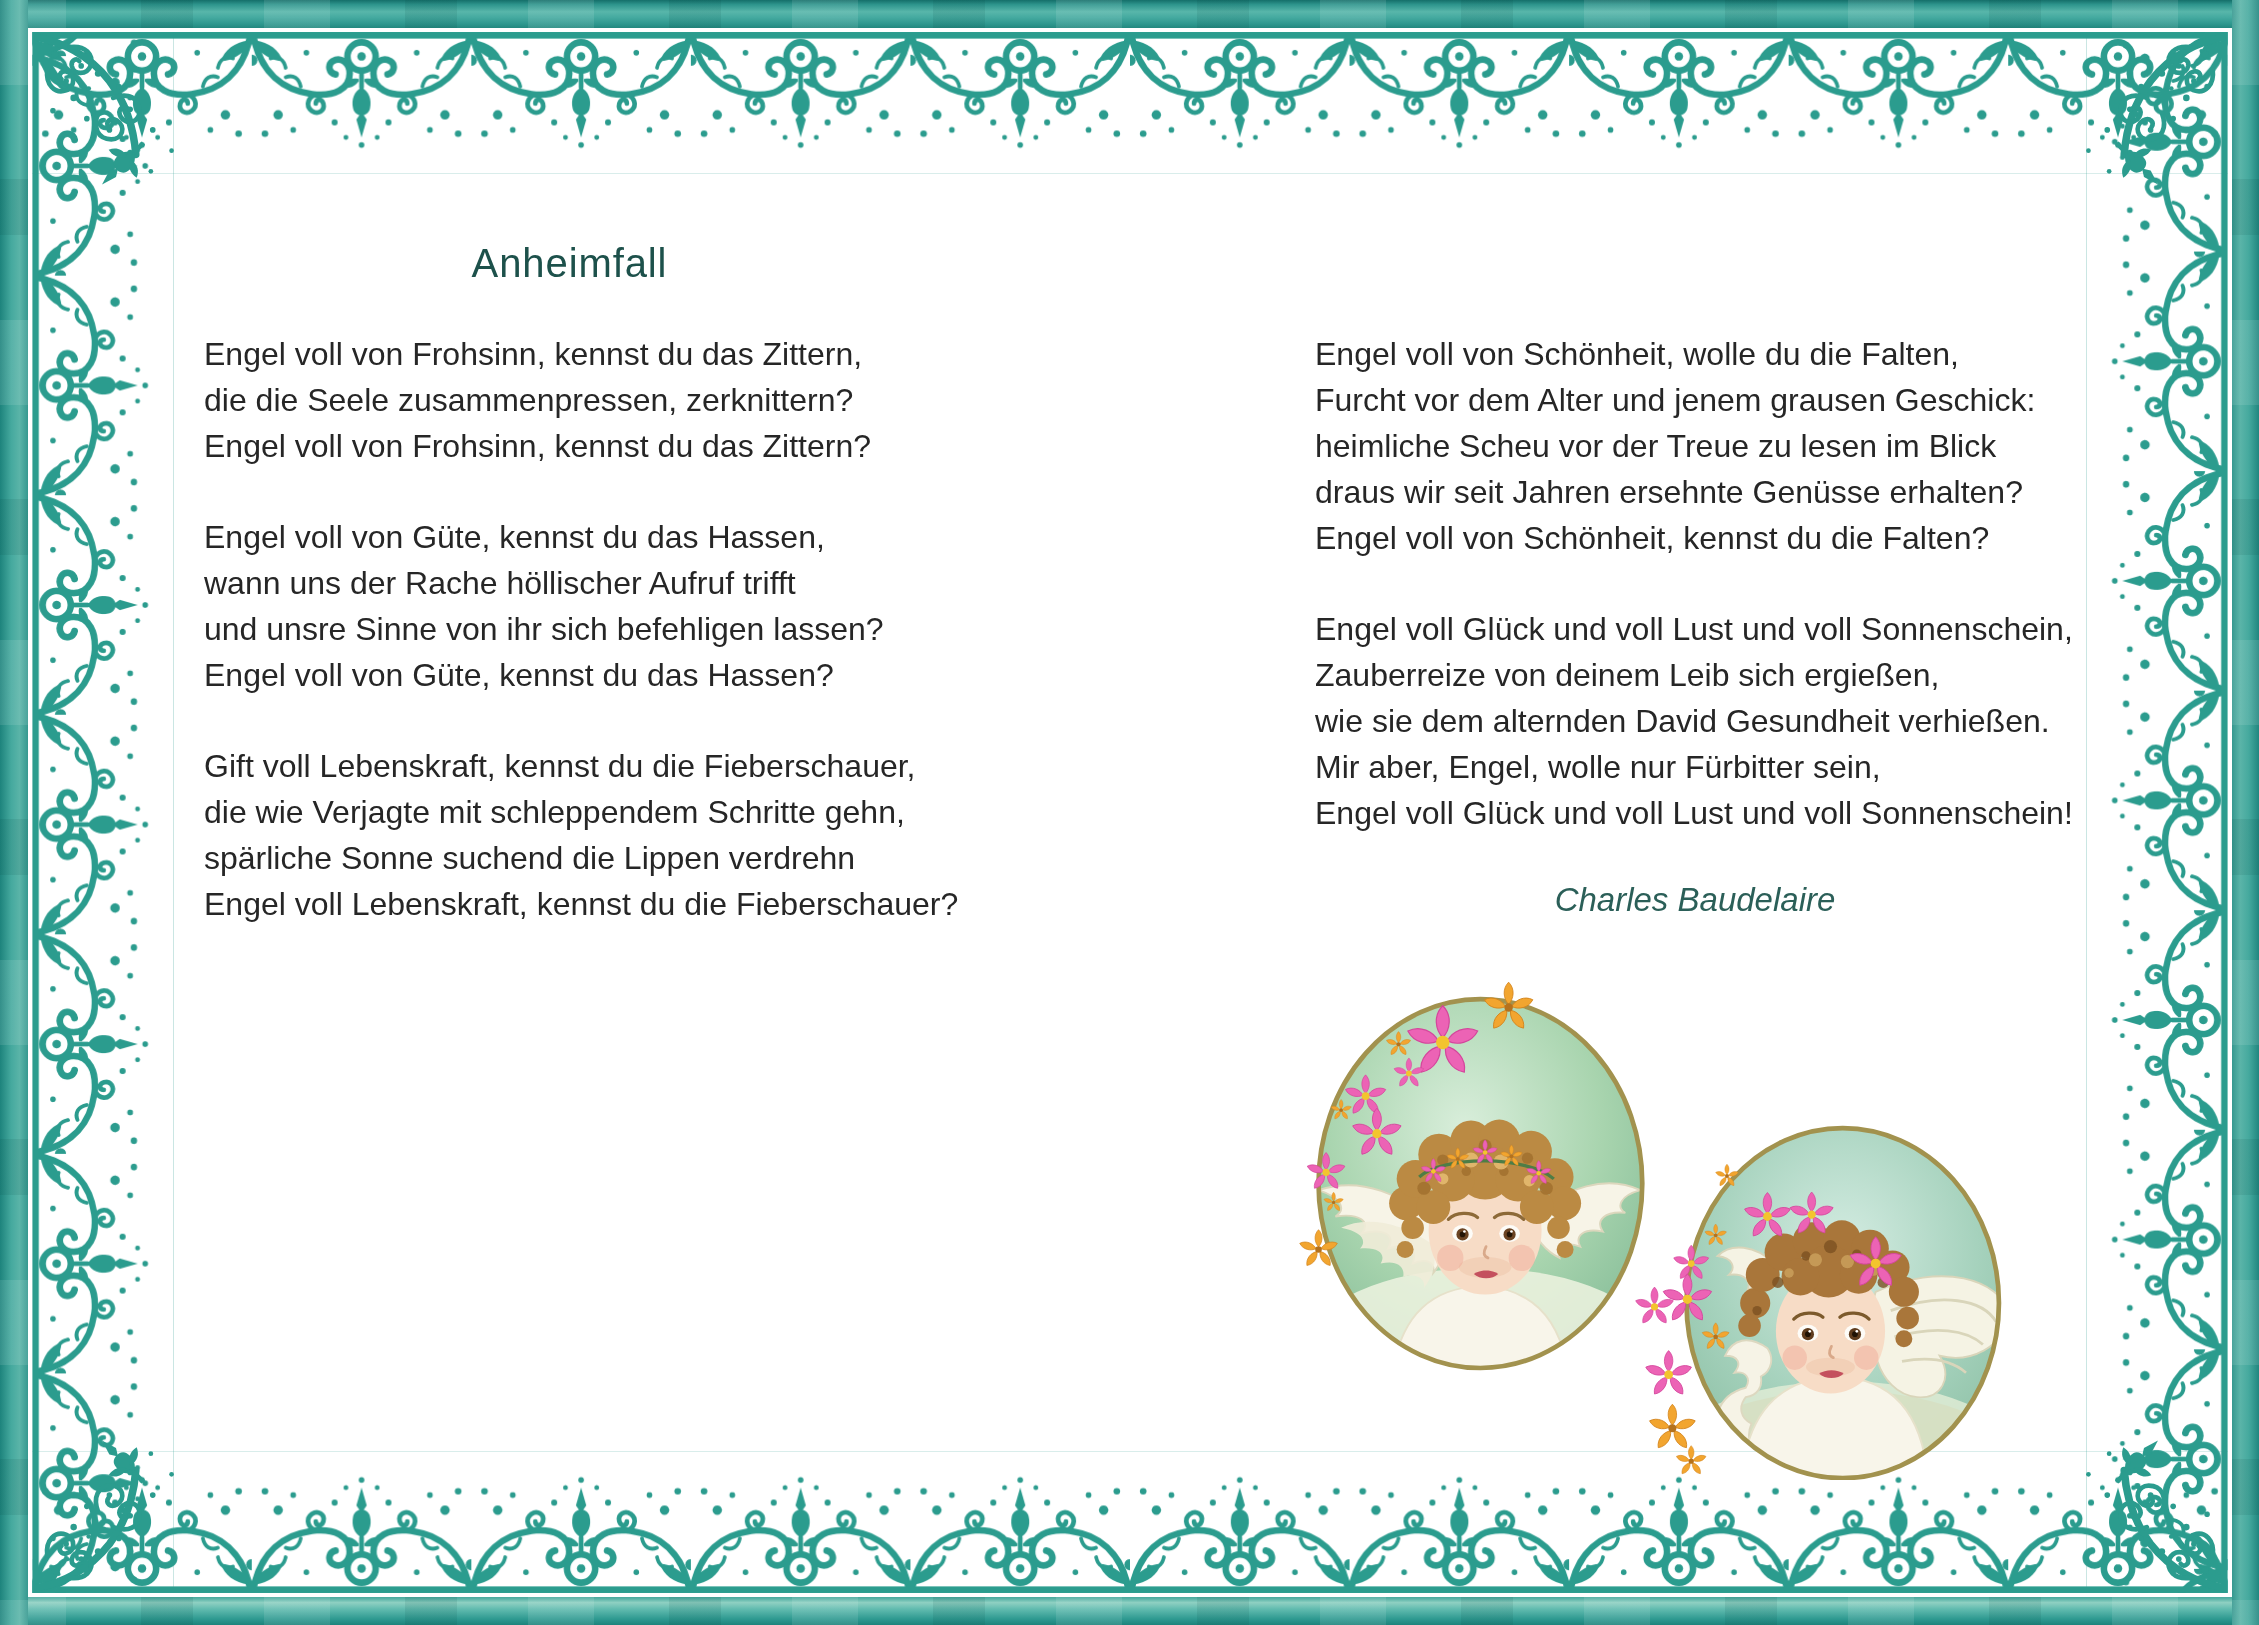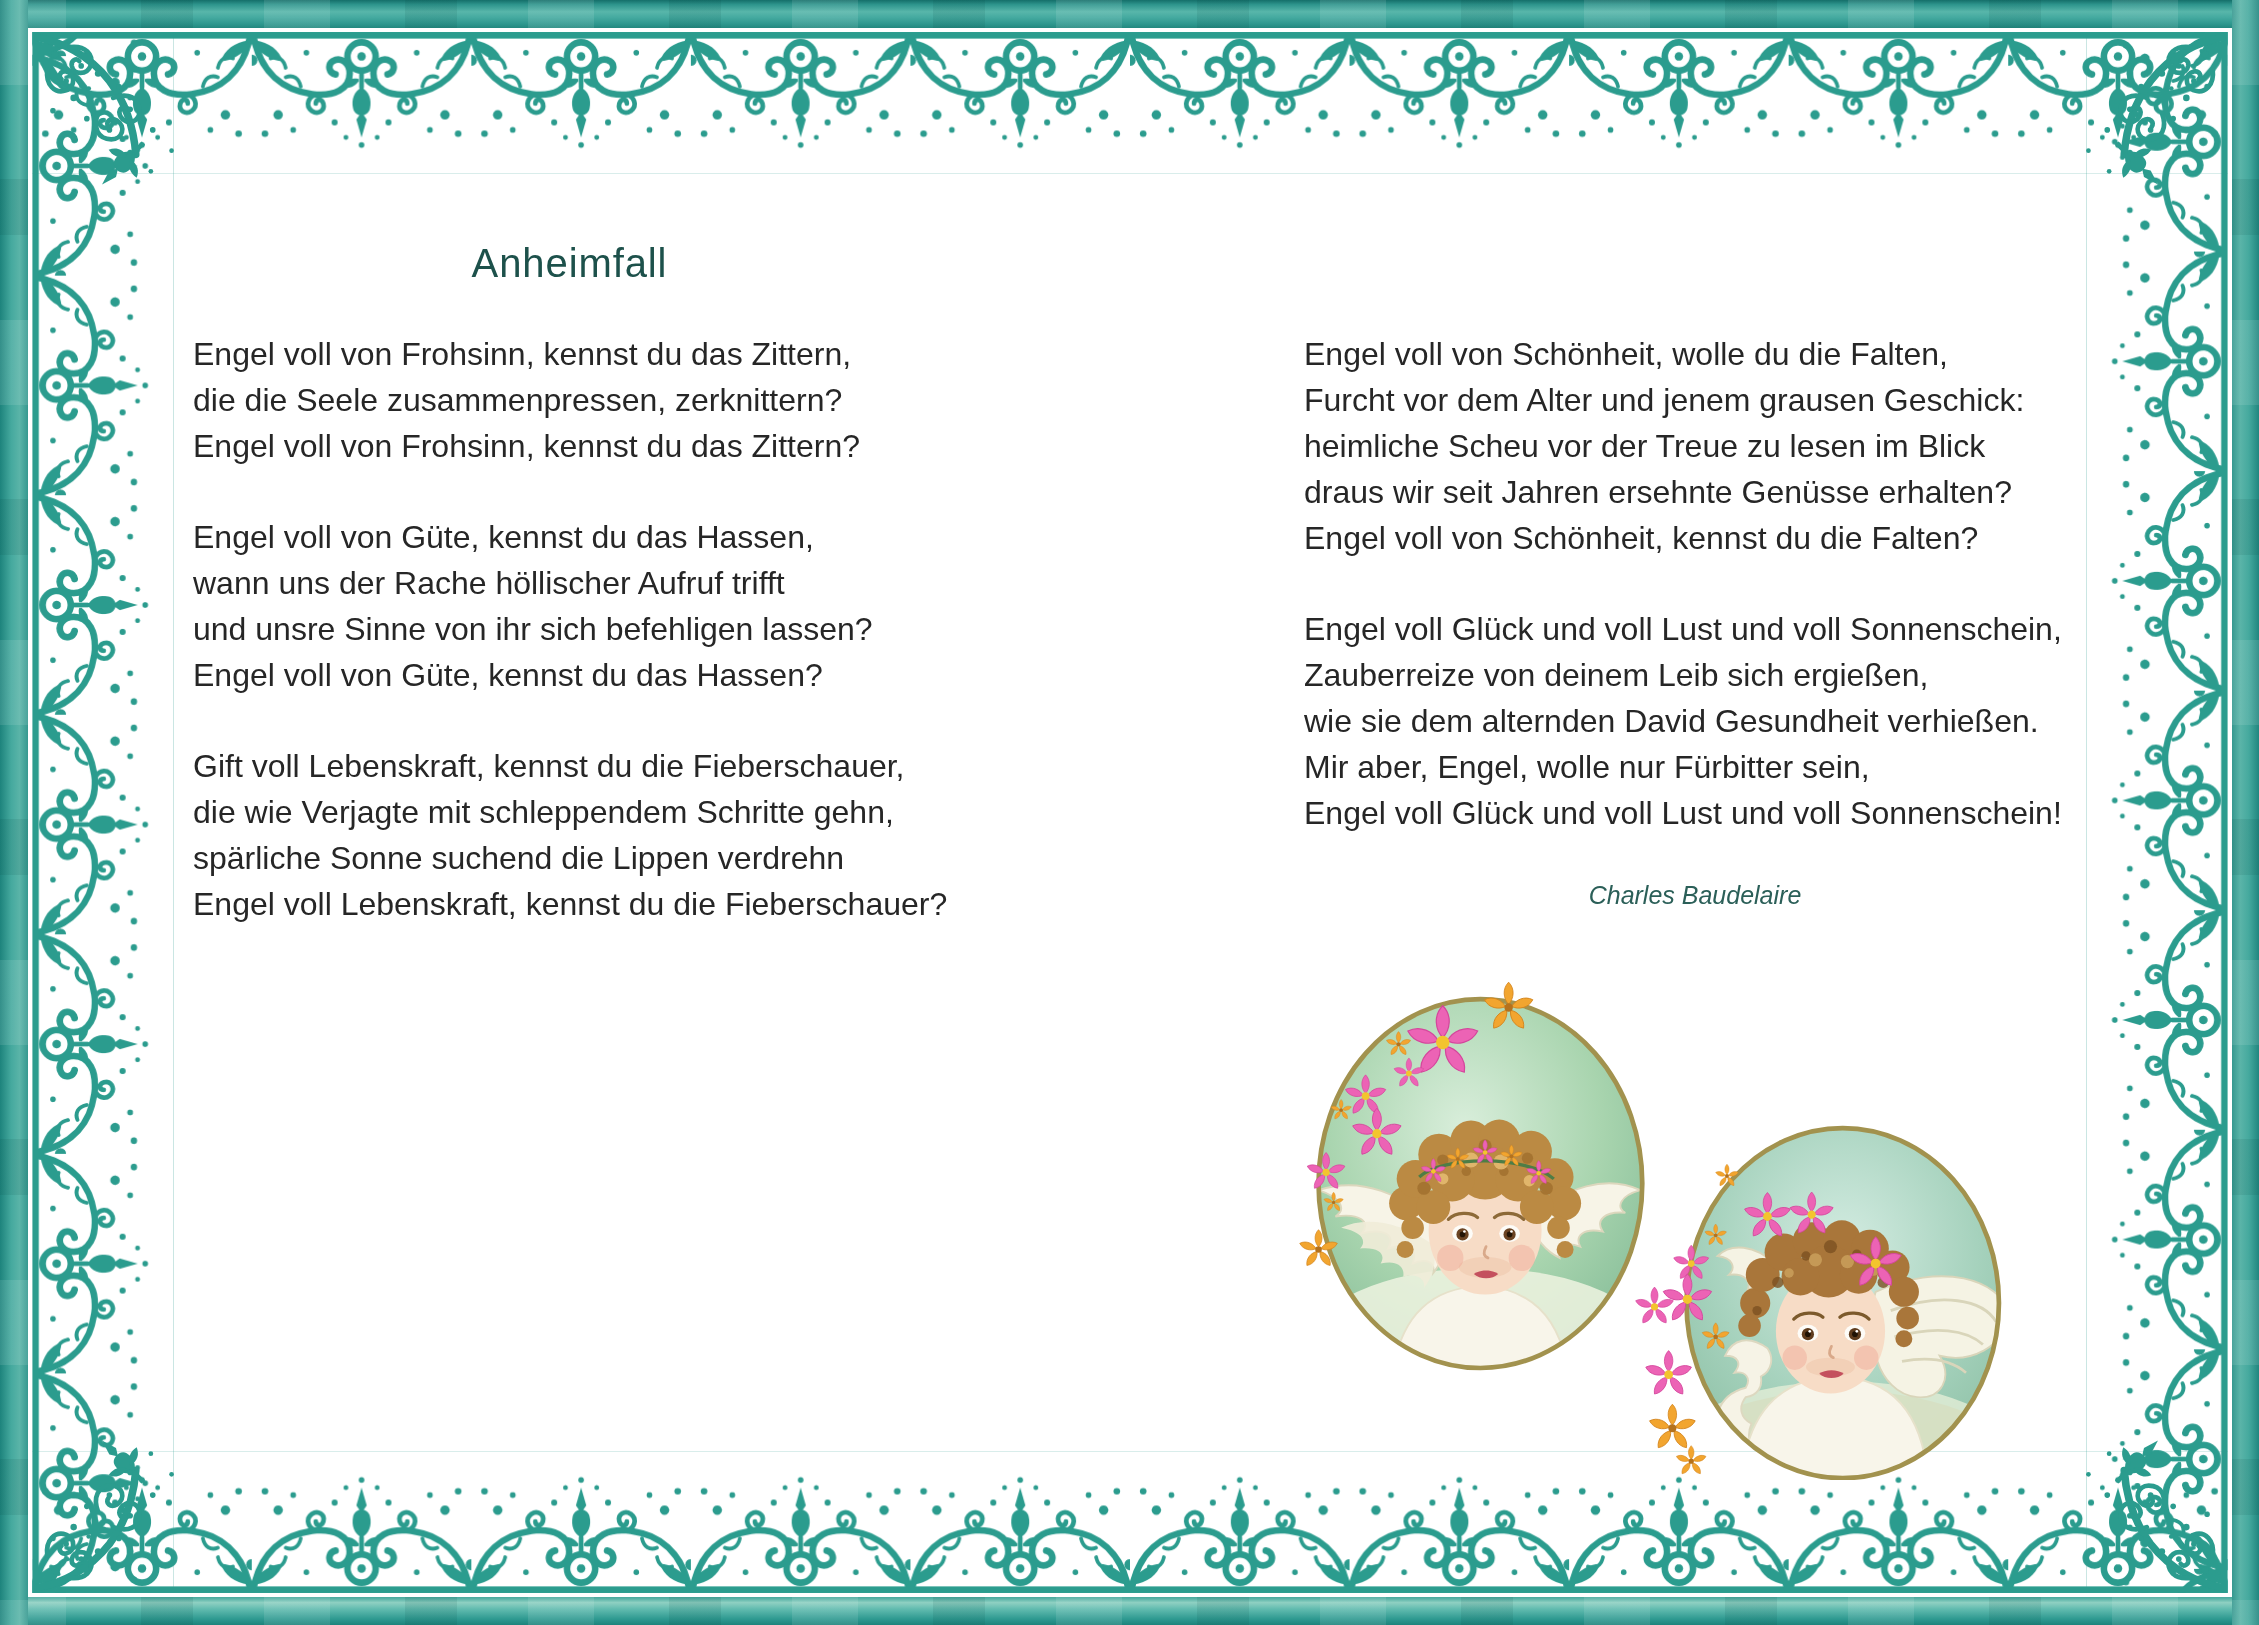--- a/index.html
+++ b/index.html
@@ -33,24 +33,24 @@
   .ornament{position:absolute;left:0;top:0;width:2260px;height:1625px;}
   .fil-fill{fill:var(--filigree);}
   .fil-stroke{stroke:var(--filigree);}
 
   .content{position:absolute;inset:0;padding-left:12px;}
   .poem-title{position:absolute;left:193px;top:241px;width:753px;margin:0;text-align:center;
     font-size:40px;font-weight:400;letter-spacing:0.9px;color:var(--title-color);}
   .col{position:absolute;top:331px;color:var(--text-color);font-size:32px;}
   .col-left{left:193px;width:1017px;}
   .col-right{left:1304px;width:829px;}
-  .stanza{margin:0 0 45px 0;padding:0;}
+  .stanza{margin:0 0 45px 11px;padding:0;}
   .line{display:block;line-height:46px;white-space:nowrap;}
   .author{margin:14px 0 0 0;width:782px;text-align:center;font-style:italic;
-    font-size:25px;color:var(--author-color);}
+    font-size:33px;color:var(--author-color);}
   .illustration{position:absolute;left:1292px;top:953px;width:725px;height:527px;}
 </style>
 </head>
 <body>
 
 <div class="page">
 
   <div class="frame h top"></div>
   <div class="frame h bottom"></div>
   <div class="frame v left"></div>

